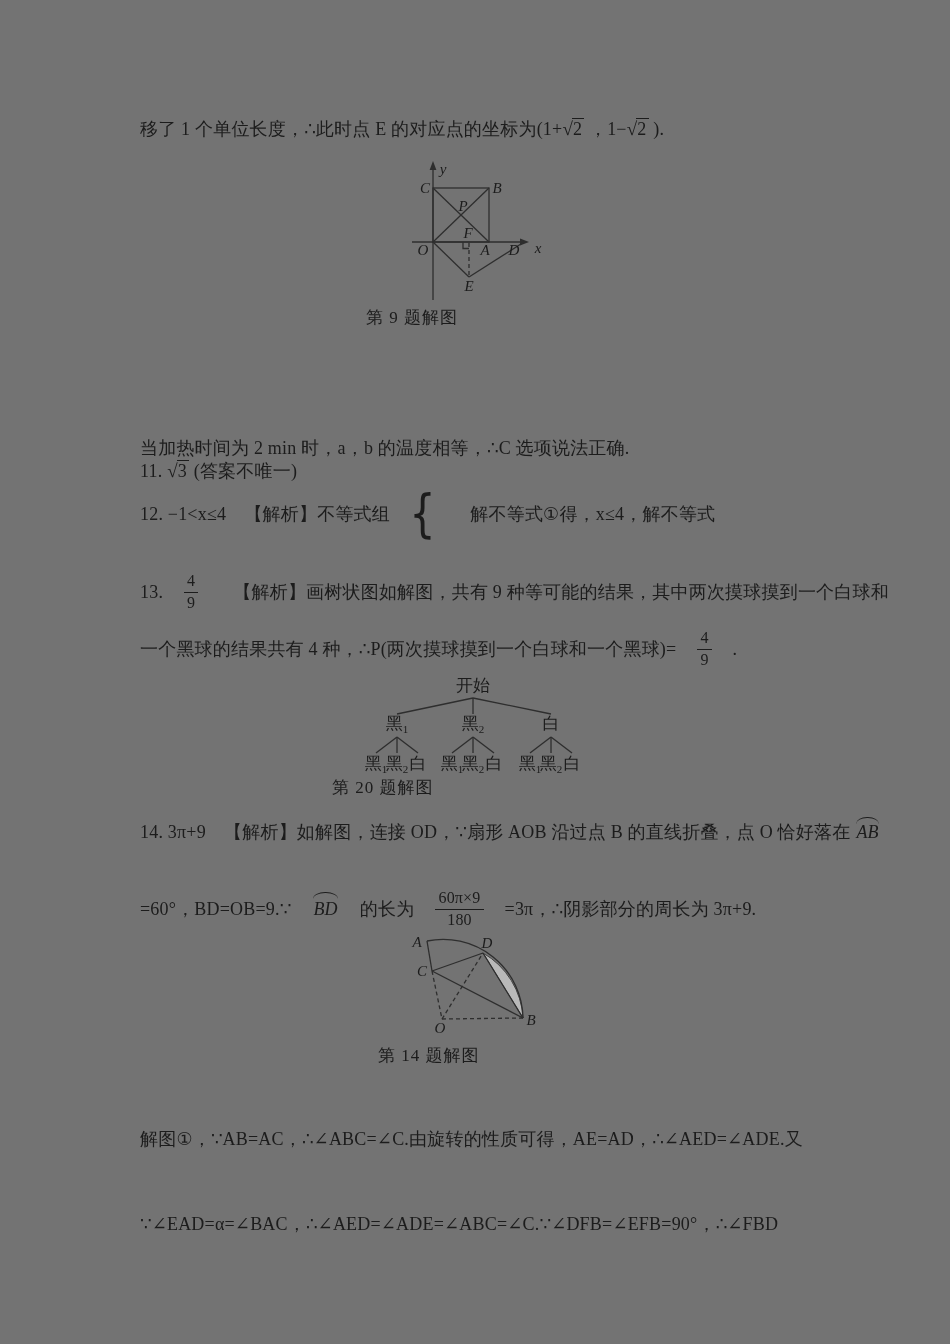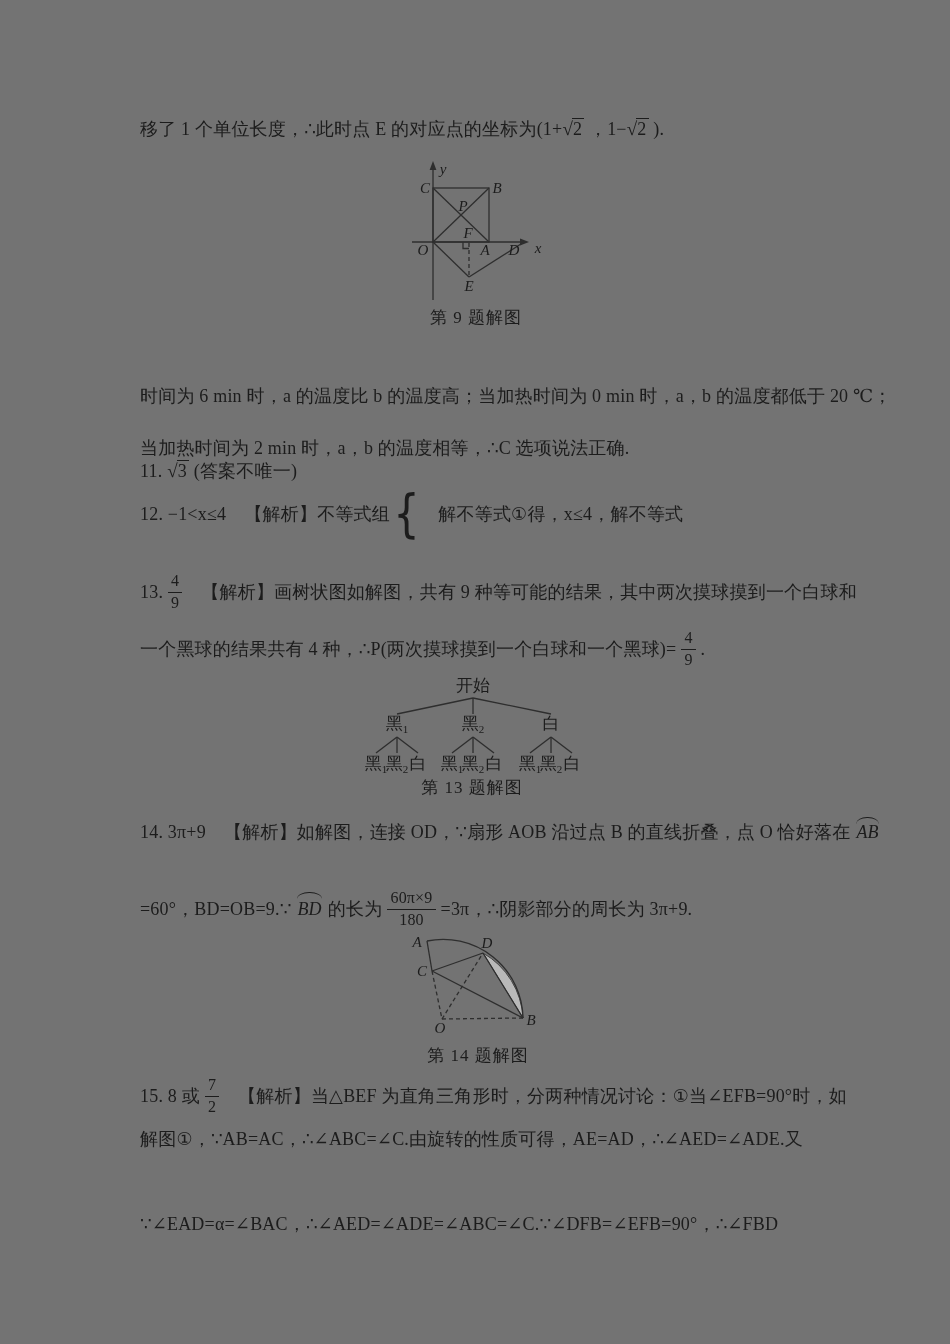--- a/index.html
+++ b/index.html
@@ -5,40 +5,40 @@
   html,body { margin:0; padding:0; background:#e8e8e8; }
   #page {
     position:relative; width:950px; height:1344px; margin:0 auto;
     background:#737373; color:#1c1c1c; overflow:hidden;
     font-family:"Liberation Serif","DejaVu Serif","DejaVu Sans",serif;
   }
   .line {
     position:absolute; left:140px; font-size:18px; line-height:24px;
     white-space:nowrap; letter-spacing:0.2px;
   }
-  .flexline { display:flex; align-items:center; }
+  .flexline { display:flex; align-items:center;gap:16px; }
   .frac { display:inline-flex; flex-direction:column; align-items:center;
           font-size:16px; line-height:1.15; margin:0 5px; }
   .frac .fnum { border-bottom:1.4px solid #1c1c1c; padding:0 3px 1px; }
   .frac .fden { padding-top:1px; }
   .sqrt-sign { font-size:19px; margin-right:-1px; }
   .radicand { border-top:1.4px solid #1c1c1c; padding:0 2px 0 1px; }
   .arc { font-style:italic; position:relative; margin:0 6px; }
   .arc::before {
     content:""; position:absolute; left:0; right:0; top:-5px; height:6px;
     border-top:1.5px solid #1c1c1c;
     border-radius:50% 50% 0 0 / 100% 100% 0 0;
   }
   .brace { font-family:"DejaVu Sans",sans-serif; font-size:52px;
            line-height:50px; font-weight:400; transform:scaleX(0.8);
            margin:0 1px 2px 0; }
   .sys { display:flex; flex-direction:column; font-size:17px; line-height:25px; }
   .gapL { margin-left:14px; }
   .fig { position:absolute; }
-  .caption { position:absolute; font-size:17px; text-align:center;
+  .caption { position:absolute; font-size:17px; text-align:left;
              letter-spacing:1px; }
   svg .ln { stroke:#2e2e2e; stroke-width:1.3; fill:none; }
   svg .dash { stroke-dasharray:4 3; }
   svg .lbl { font-size:15px; font-style:italic; fill:#1c1c1c;
              font-family:"Liberation Serif","DejaVu Serif",serif; }
   .tnode { position:absolute; transform:translateX(-50%); font-size:17px;
            white-space:nowrap; line-height:20px; }
   .tnode sub { font-size:11px; }
 </style>
 </head>
@@ -74,21 +74,20 @@
       <text class="lbl" x="127" y="35" text-anchor="middle">B</text>
       <text class="lbl" x="55" y="35" text-anchor="middle">C</text>
       <text class="lbl" x="144" y="97" text-anchor="middle">D</text>
       <text class="lbl" x="99" y="133" text-anchor="middle">E</text>
       <text class="lbl" x="98" y="80" text-anchor="middle">F</text>
       <text class="lbl" x="93" y="53" text-anchor="middle">P</text>
     </svg>
   </div>
   <div class="caption" style="left:366px; top:306px; width:220px">第 9 题解图</div>
 
-  <div class="line" style="top:384px">时间为 6 min 时，a 的温度比 b 的温度高；当加热时间为 0 min 时，a，b 的温度都低于 20 ℃；</div>
   <div class="line" style="top:436px">当加热时间为 2 min 时，a，b 的温度相等，∴C 选项说法正确.</div>
 
   <div class="line" style="top:459px">
     <span>11. </span><span class="sqrt-sign">√</span><span class="radicand">3</span><span> (答案不唯一)</span>
   </div>
 
   <div class="line flexline" style="top:488px; height:52px">
     <span>12. −1&lt;x≤4　【解析】不等式组</span>
     <span class="brace">{</span>
     <span class="gapL">解不等式①得，x≤4，解不等式</span>
@@ -137,21 +136,21 @@
     <span class="tnode" style="left:78px; top:80px"><span>白</span></span>
 
     <span class="tnode" style="left:112px; top:80px"><span>黑</span><sub>1</sub></span>
     <span class="tnode" style="left:133px; top:80px"><span>黑</span><sub>2</sub></span>
     <span class="tnode" style="left:154px; top:80px"><span>白</span></span>
 
     <span class="tnode" style="left:190px; top:80px"><span>黑</span><sub>1</sub></span>
     <span class="tnode" style="left:211px; top:80px"><span>黑</span><sub>2</sub></span>
     <span class="tnode" style="left:232px; top:80px"><span>白</span></span>
   </div>
-  <div class="caption" style="left:332px; top:776px; width:280px">第 13 题解图</div>
+  <div class="caption" style="left:332px; top:776px; width:280px">第 20 题解图</div>
 
   <div class="line" style="top:820px">
     <span>14. 3π+9　【解析】如解图，连接 OD，∵扇形 AOB 沿过点 B 的直线折叠，点 O 恰好落在</span><span class="arc">AB</span>
   </div>
   <div class="line flexline" style="top:886px; height:46px">
     <span>=60°，BD=OB=9.∵</span>
     <span class="arc">BD</span>
     <span>的长为</span>
     <span class="frac">
       <span class="fnum">60π×9</span>
@@ -173,24 +172,16 @@
       <line class="ln dash" x1="42" y1="91" x2="123" y2="90"></line>
       <text class="lbl" x="17" y="19" text-anchor="middle">A</text>
       <text class="lbl" x="87" y="20" text-anchor="middle">D</text>
       <text class="lbl" x="22" y="48" text-anchor="middle">C</text>
       <text class="lbl" x="40" y="105" text-anchor="middle">O</text>
       <text class="lbl" x="131" y="97" text-anchor="middle">B</text>
     </svg>
   </div>
   <div class="caption" style="left:378px; top:1044px; width:200px">第 14 题解图</div>
 
-  <div class="line flexline" style="top:1072px; height:48px">
-    <span>15. 8 或</span>
-    <span class="frac">
-      <span class="fnum">7</span>
-      <span class="fden">2</span>
-    </span>
-    <span class="gapL">【解析】当△BEF 为直角三角形时，分两种情况讨论：①当∠EFB=90°时，如</span>
-  </div>
   <div class="line" style="top:1127px">解图①，∵AB=AC，∴∠ABC=∠C.由旋转的性质可得，AE=AD，∴∠AED=∠ADE.又</div>
   <div class="line" style="top:1212px">∵∠EAD=α=∠BAC，∴∠AED=∠ADE=∠ABC=∠C.∵∠DFB=∠EFB=90°，∴∠FBD</div>
 
 </div>
 
 </body></html>

